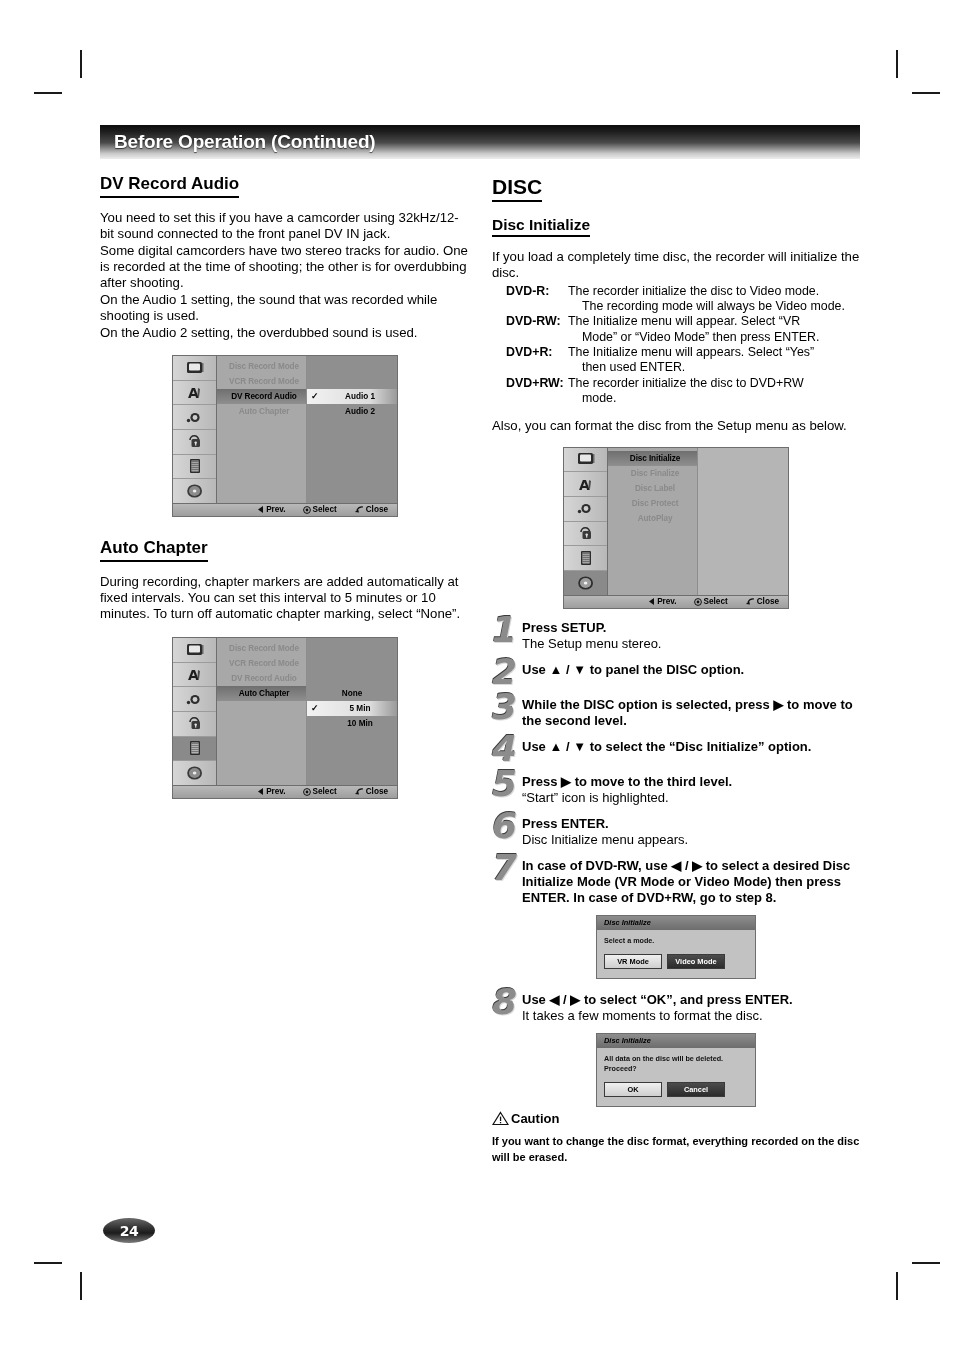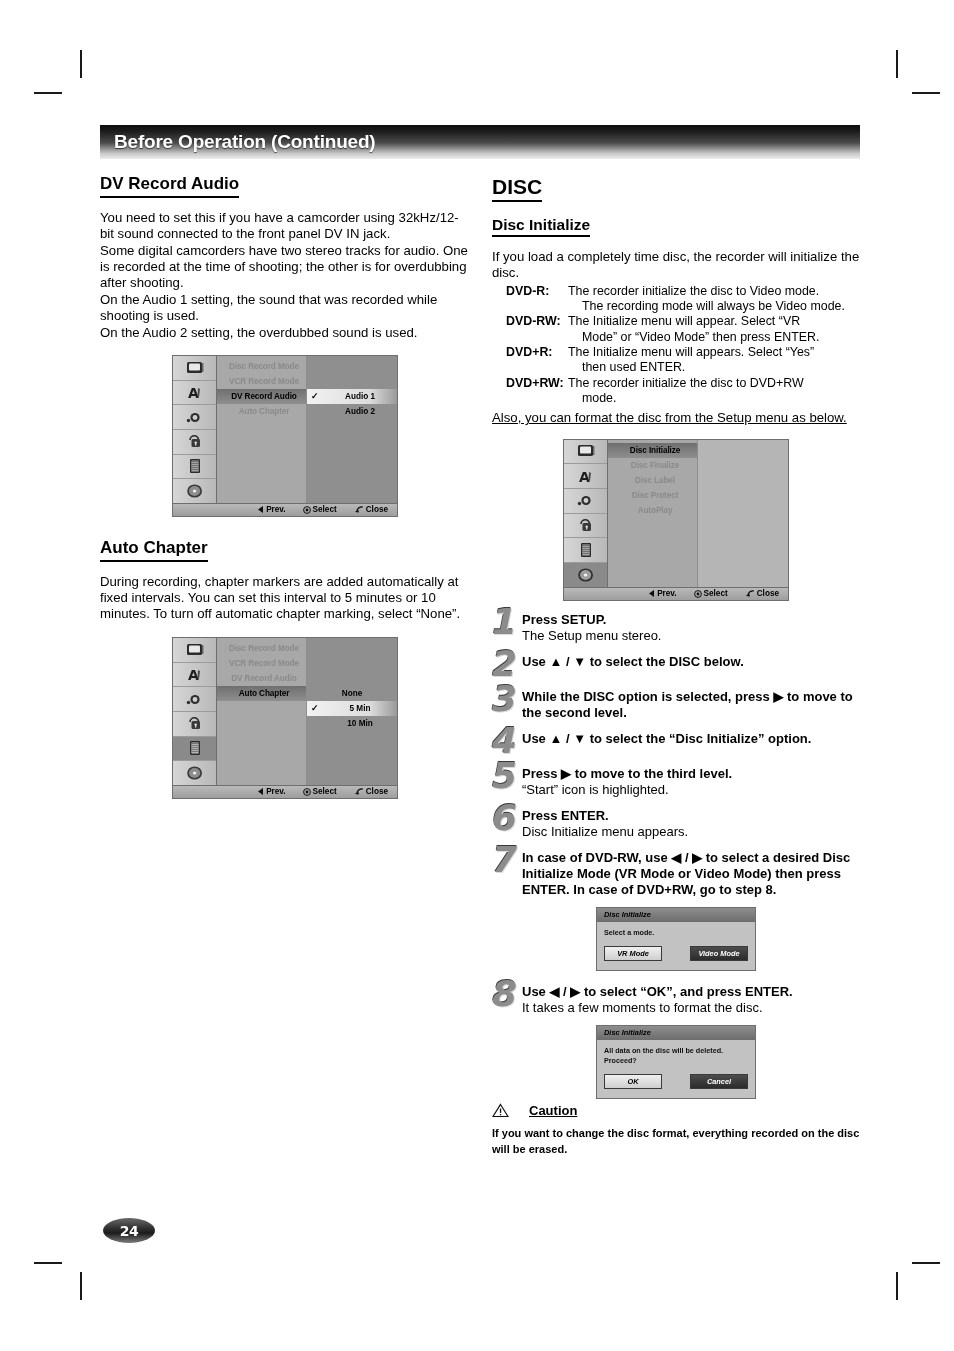--- a/index.html
+++ b/index.html
@@ -176,21 +176,21 @@
   }
   .dlg-title {
     background: linear-gradient(to bottom,#8e8e8e,#6f6f6f);
     color: #000; font-weight: bold; font-style: italic;
     font-size: 7.4px;
     padding: 2px 0 2px 7px;
     border-bottom: 1px solid #6e6e6e;
   }
   .dlg-body { padding: 6px 7px 9px 7px; }
   .dlg-msg { font-weight: bold; line-height: 9.5px; color: #111; }
-  .dlg-btns { display: flex; justify-content: space-between; gap: 5px; margin-top: 9px; font-style: italic; }
+  .dlg-btns { display: flex; justify-content: flex-start; gap: 5px; margin-top: 9px; }
   .dlg-btn {
     padding: 2px 0; width: 58px; text-align: center;
     font-weight: bold; font-size: 7.4px;
     border: 1px solid #3a3a3a;
     background: linear-gradient(to bottom,#f0f0f0,#cfcfcf);
     color: #000;
   }
   .dlg-btn.sel {
     background: linear-gradient(to bottom,#4c4c4c,#2c2c2c);
     color: #fff;
@@ -213,21 +213,21 @@
   .step-txt { flex: 1; padding-top: 1px; }
   .step-main {
     font-size: 13px; font-weight: bold; line-height: 16px; margin: 0;
   }
   .step-sub {
     font-size: 13px; line-height: 16px; margin: 0;
   }
 
   
   .caution { margin-top: 4px; }
-  .caution-head { display: flex; align-items: flex-start; gap: 20px; text-decoration: underline; }
+  .caution-head { display: flex; align-items: flex-start; gap: 2px; }
   .caution-head span.lbl { font-size: 13px; font-weight: bold; }
   .caution-body {
     font-size: 11px; font-weight: bold; line-height: 16px;
     margin-top: 7px;
   }
 
   
   .pagebadge {
     position: absolute;
     left: 103px; top: 1218px;
@@ -510,21 +510,21 @@
         </div>
         <div class="defcont">then used ENTER.</div>
 
         <div class="defrow">
           <div class="defterm">DVD+RW:</div>
           <div class="defdesc">The recorder initialize the disc to DVD+RW</div>
         </div>
         <div class="defcont">mode.</div>
       </div>
 
-      <div style="margin-top:4px;text-decoration:underline;">
+      <div style="margin-top:12px;">
         <p class="body">Also, you can format the disc from the Setup menu as below.</p>
       </div>
 
       
       <div class="menu-caption" style="margin-top:12px;">
       <div class="osd">
         <div class="osd-body">
           <div class="osd-icons">
             <div class="osd-icon">
               <svg width="18" height="14" viewBox="0 0 18 14">
@@ -615,21 +615,21 @@
           <div class="step-num">1</div>
           <div class="step-txt">
             <p class="step-main">Press SETUP.</p>
             <p class="step-sub">The Setup menu stereo.</p>
           </div>
         </div>
 
         <div class="step">
           <div class="step-num">2</div>
           <div class="step-txt">
-            <p class="step-main">Use ▲ / ▼ to select the DISC below.</p>
+            <p class="step-main">Use ▲ / ▼ to panel the DISC option.</p>
           </div>
         </div>
 
         <div class="step">
           <div class="step-num">3</div>
           <div class="step-txt">
             <p class="step-main">While the DISC option is selected, press ▶ to move to the second level.</p>
           </div>
         </div>
 

